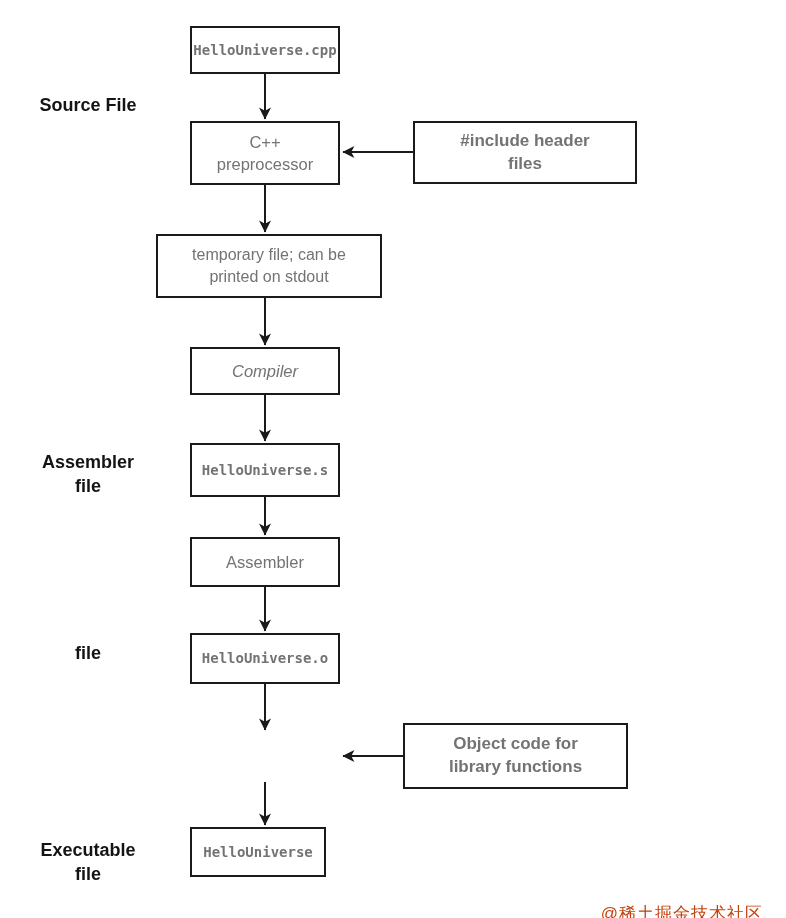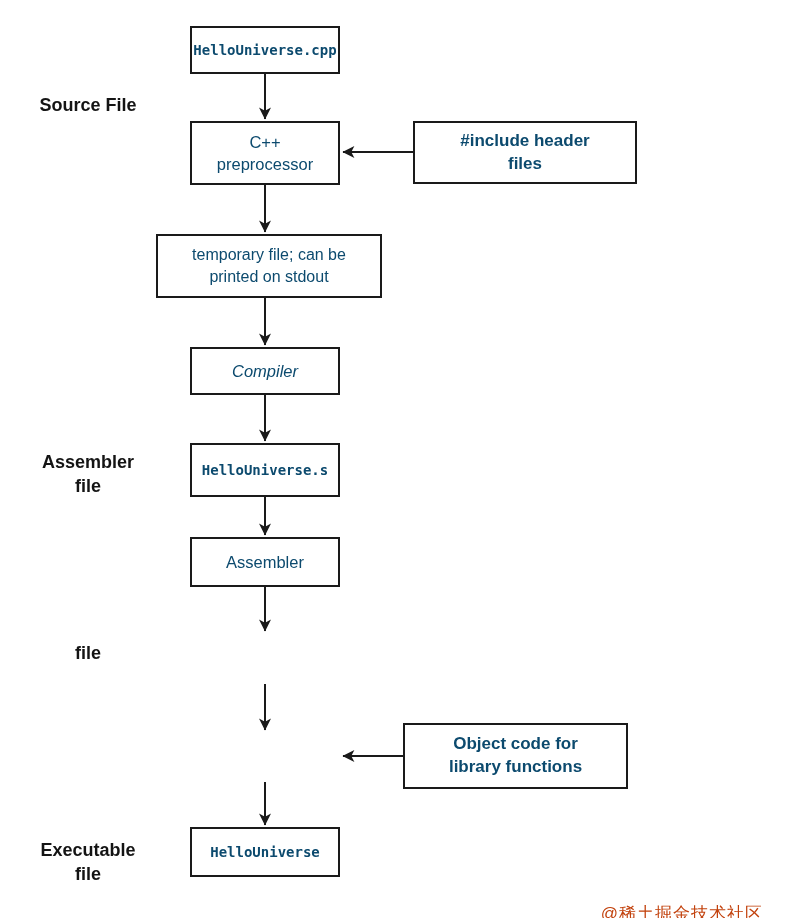--- a/index.html
+++ b/index.html
@@ -20,21 +20,21 @@
   .arrow-layer line { stroke: #1a1a1a; stroke-width: 2; }
   .box {
     position: absolute;
     background: #ffffff;
     border: 2px solid #1a1a1a;
     display: flex;
     flex-direction: column;
     align-items: center;
     justify-content: center;
     text-align: center;
-    color: #0c4a6e;
+    color: #737373;
     line-height: 1.35;
     z-index: 1;
     white-space: nowrap;
   }
   .box.sans  { font-size: 16.5px; font-weight: normal; }
   .box.boldsans { font-size: 17px; font-weight: bold; }
   .box.mono  {
     font-family: "DejaVu Sans Mono", "Liberation Mono", monospace;
     font-weight: bold;
     font-size: 14px;
@@ -107,28 +107,31 @@
   </div>
 
   <div class="box mono" style="left:190px; top:443px; width:150px; height:54px;">
     <span>HelloUniverse.s</span>
   </div>
 
   <div class="box sans" style="left:190px; top:537px; width:150px; height:50px;">
     <span>Assembler</span>
   </div>
 
+  <div class="box mono" style="left:190px; top:633px; width:150px; height:51px;">
+    <span>HelloUniverse.o</span>
+  </div>
 
 
   <div class="box boldsans" style="left:403px; top:723px; width:225px; height:66px;">
     <span>Object code for</span>
     <span>library functions</span>
   </div>
 
-  <div class="box mono" style="left:190px; top:827px; width:150px; height:50px;">
+  <div class="box mono" style="left:190px; top:827px; width:136px; height:50px;">
     <span>HelloUniverse</span>
   </div>
 
   <div class="side-label" style="left:20px; top:94px;">
     <div>Source File</div>
   </div>
 
   <div class="side-label" style="left:20px; top:451px;">
     <div>Assembler</div>
     <div>file</div>

